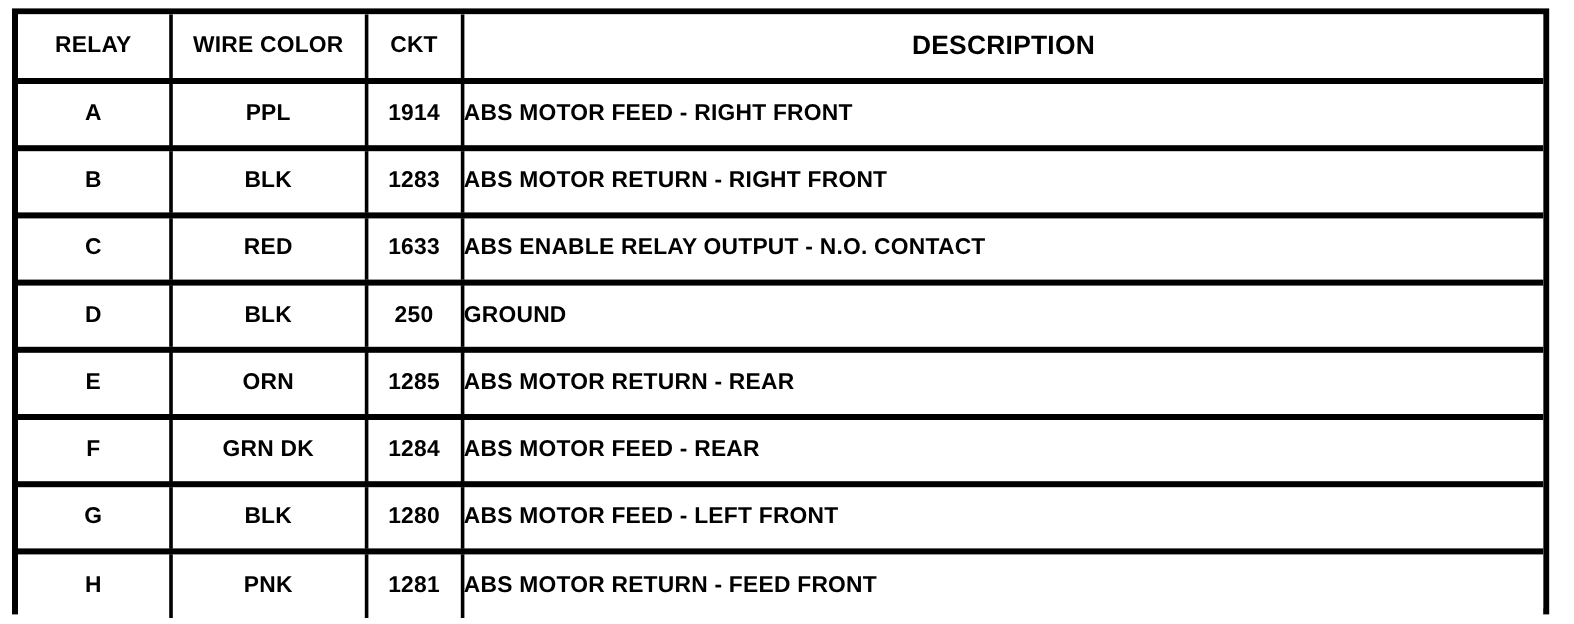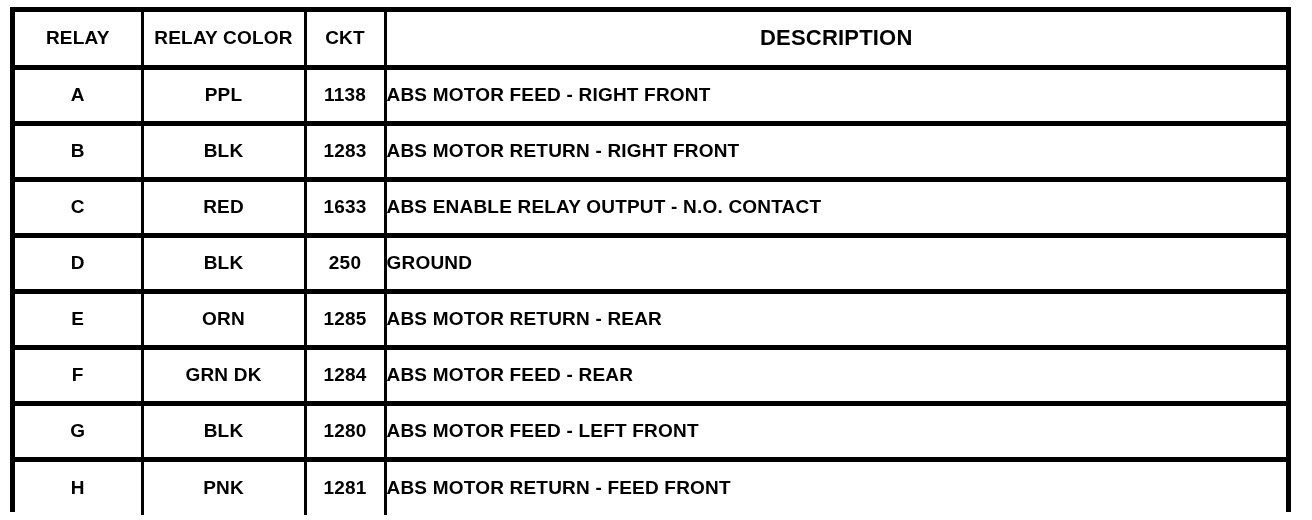--- a/index.html
+++ b/index.html
@@ -111,31 +111,31 @@
       <colgroup>
         <col class="c-cavity">
         <col class="c-wire">
         <col class="c-ckt">
         <col class="c-desc">
       </colgroup>
 
       <thead>
         <tr class="header-row">
           <th class="header-cell sep">RELAY</th>
-          <th class="header-cell sep">RELAY COLOR</th>
+          <th class="header-cell sep">WIRE COLOR</th>
           <th class="header-cell sep">CKT</th>
           <th class="header-desc">DESCRIPTION</th>
         </tr>
       </thead>
 
       <tbody id="table-body">
           <tr class="data-row">
             <td class="cell-center cavity-letter sep">A</td>
             <td class="cell-center sep">PPL</td>
-            <td class="cell-center ckt-num sep">1138</td>
+            <td class="cell-center ckt-num sep">1914</td>
             <td class="cell-desc">ABS MOTOR FEED - RIGHT FRONT</td>
           </tr>
           <tr class="data-row">
             <td class="cell-center cavity-letter sep">B</td>
             <td class="cell-center sep">BLK</td>
             <td class="cell-center ckt-num sep">1283</td>
             <td class="cell-desc">ABS MOTOR RETURN - RIGHT FRONT</td>
           </tr>
           <tr class="data-row">
             <td class="cell-center cavity-letter sep">C</td>

